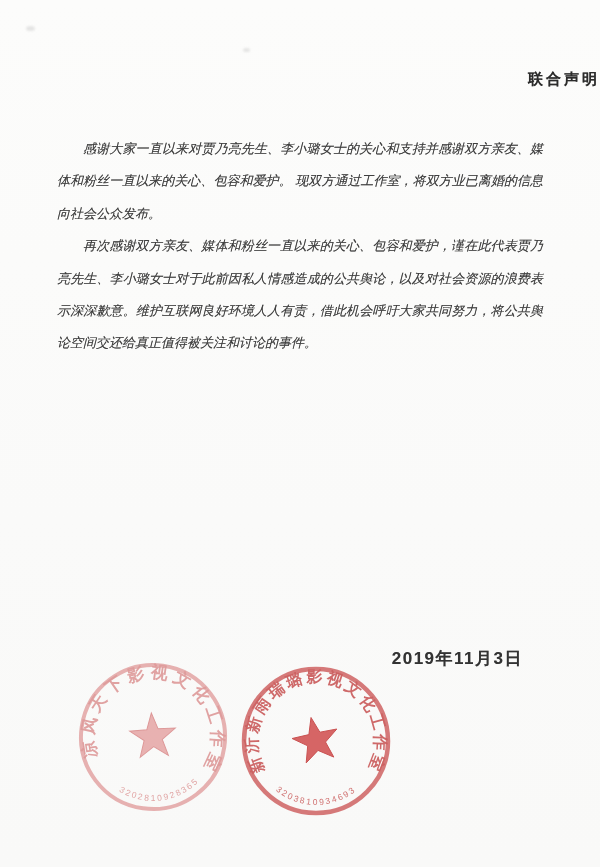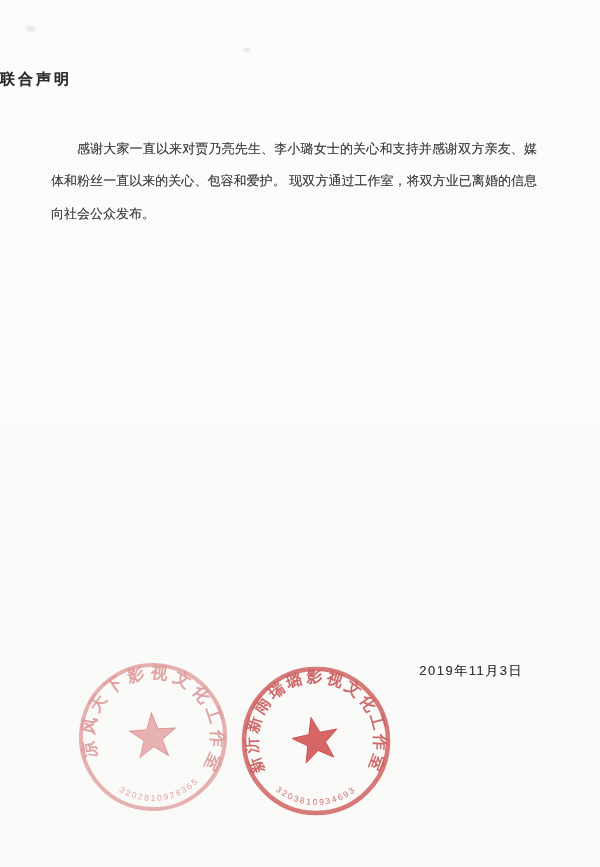--- a/index.html
+++ b/index.html
@@ -8,60 +8,62 @@
     background:#f7f7f6;
     font-family:"Liberation Sans", sans-serif;
     position:relative;overflow:hidden;
   }
   .page{
     position:absolute;inset:0;
     background:linear-gradient(180deg,#fcfcfb 0%,#fafaf9 60%,#f9f9f8 100%);
   }
   .title{
     position:absolute;top:70px;left:0;width:100%;
-    margin:0;text-align:left;
+    margin:0;text-align:right;
     font-size:15px;font-weight:700;color:#2b2b2b;letter-spacing:3px;
     text-shadow:0 0 .6px rgba(40,40,40,.6);
   }
   .body-text{
-    position:absolute;top:133px;left:51px;width:486px;
+    position:absolute;top:133px;left:57px;width:486px;font-style:italic;
   }
   .body-text p{
     margin:0;
     text-indent:2em;
     text-align:justify;
     font-size:13px;
     line-height:32.4px;
     color:#3f3f3f;
     text-shadow:0 0 .6px rgba(64,64,64,.55);
   }
   .date-line{
-    position:absolute;top:662px;right:77px;
-    font-size:13px;color:#333;letter-spacing:1.5px;
+    position:absolute;top:647px;right:77px;
+    font-size:17px;color:#333;letter-spacing:1.5px;
     text-shadow:0 0 .5px rgba(60,60,60,.5);
+    font-weight:bold;
   }
   .seal{position:absolute;filter:blur(.45px);}
   .seal-left{left:67px;top:651px;opacity:.82;}
   .seal-right{left:230px;top:655px;opacity:.9;}
   .speck{position:absolute;border-radius:50%;background:#b9b9b9;opacity:.35;}
   .speck1{left:26px;top:26px;width:9px;height:5px;filter:blur(1px);}
   .speck2{left:243px;top:48px;width:7px;height:4px;filter:blur(1px);}
 </style>
 </head>
 <body>
 
 <div class="page">
 
   <div class="speck speck1"></div>
   <div class="speck speck2"></div>
 
   <h1 class="title">联合声明</h1>
 
   <div class="body-text">
     <p>感谢大家一直以来对贾乃亮先生、李小璐女士的关心和支持并感谢双方亲友、媒体和粉丝一直以来的关心、包容和爱护。 现双方通过工作室，将双方业已离婚的信息向社会公众发布。</p>
+    <p>再次感谢双方亲友、媒体和粉丝一直以来的关心、包容和爱护，谨在此代表贾乃亮先生、李小璐女士对于此前因私人情感造成的公共舆论，以及对社会资源的浪费表示深深歉意。维护互联网良好环境人人有责，借此机会呼吁大家共同努力，将公共舆论空间交还给真正值得被关注和讨论的事件。</p>
   </div>
 
   <div class="date-line">2019年11月3日</div>
 
   <svg class="seal seal-left" width="172" height="172" viewBox="0 0 172 172">
     <defs>
       <path id="sealL-name" d="M 34.9 115.5 A 59 59 0 1 1 137.1 115.5" fill="none"></path>
       <path id="sealL-num" d="M 59.0 144.0 A 64 64 0 0 0 138.4 122.7" fill="none"></path>
     </defs>
     <g transform="rotate(8 86 86)">

